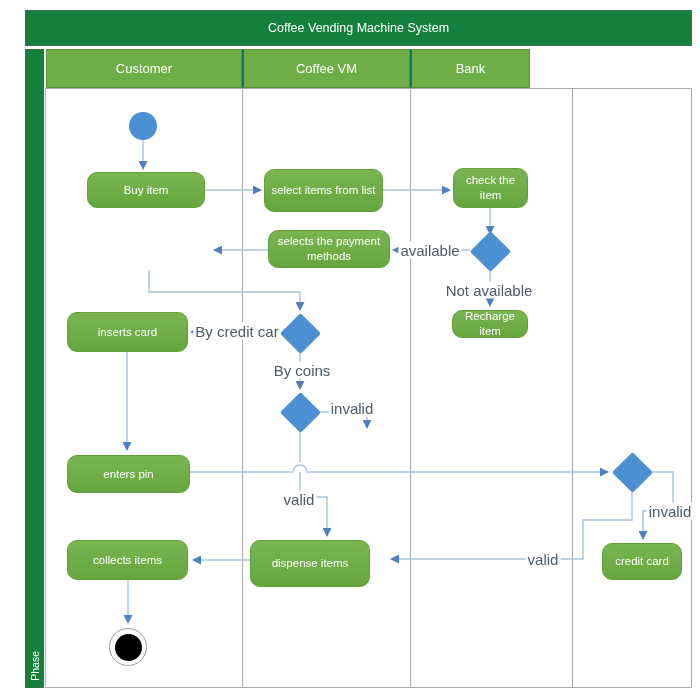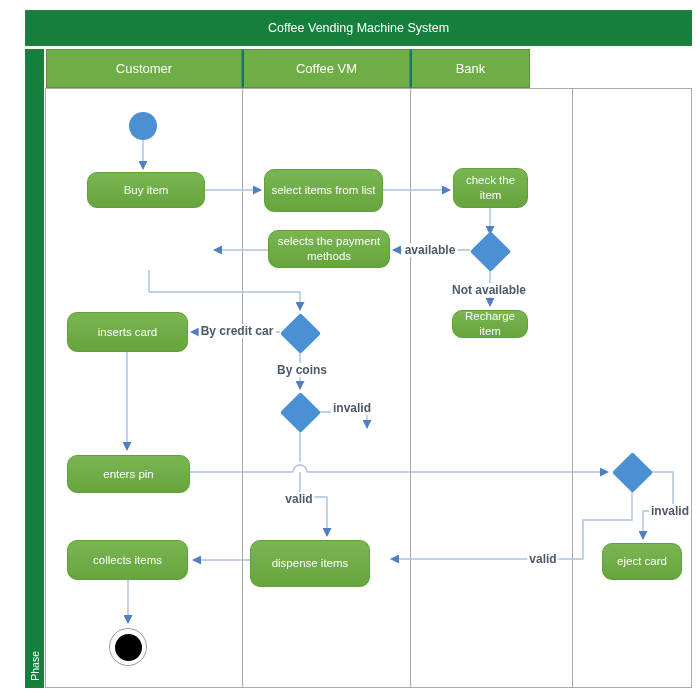--- a/index.html
+++ b/index.html
@@ -25,21 +25,21 @@
     padding:2px 5px;box-sizing:border-box;}
   .diamond{position:absolute;width:29px;height:29px;background:#4a90d3;
     transform:rotate(45deg);border-radius:2px;}
   #startnode{position:absolute;left:129px;top:112px;width:28px;height:28px;
     border-radius:50%;background:#4a90d3;}
   #endnode{position:absolute;left:109px;top:628px;width:38px;height:38px;border-radius:50%;
     background:#fff;border:1px solid #9a9a9a;box-sizing:border-box;
     display:flex;align-items:center;justify-content:center;}
   #endnode .core{width:27px;height:27px;border-radius:50%;background:#000;}
   .elabel{position:absolute;transform:translate(-50%,-50%);background:#fff;
-    color:#4c5a68;font-size:12px;padding:0 2px;white-space:nowrap;font-weight:bold;}
+    color:#4c5a68;font-size:15px;padding:0 2px;white-space:nowrap;}
 </style>
 </head>
 <body>
 
 <div id="canvas">
 
   <div id="titlebar" class="greenbar">
     <span>Coffee Vending Machine System</span>
   </div>
   <div id="phaseband" class="greenbar">
@@ -126,21 +126,21 @@
 
   <div class="box" style="left:250px;top:540px;width:120px;height:47px">
     <span>dispense items</span>
     </div>
 
   <div class="box" style="left:67px;top:540px;width:121px;height:40px">
     <span>collects items</span>
     </div>
 
   <div class="box" style="left:602px;top:543px;width:80px;height:37px">
-    <span>eject card</span>
+    <span>credit card</span>
     </div>
 
   <div class="diamond" style="left:475.5px;top:236.5px"></div>
   <div class="diamond" style="left:285.5px;top:318.5px"></div>
   <div class="diamond" style="left:285.5px;top:397.5px"></div>
   <div class="diamond" style="left:617.5px;top:457.5px"></div>
 
   <div id="endnode">
     <div class="core"></div>
   </div>

